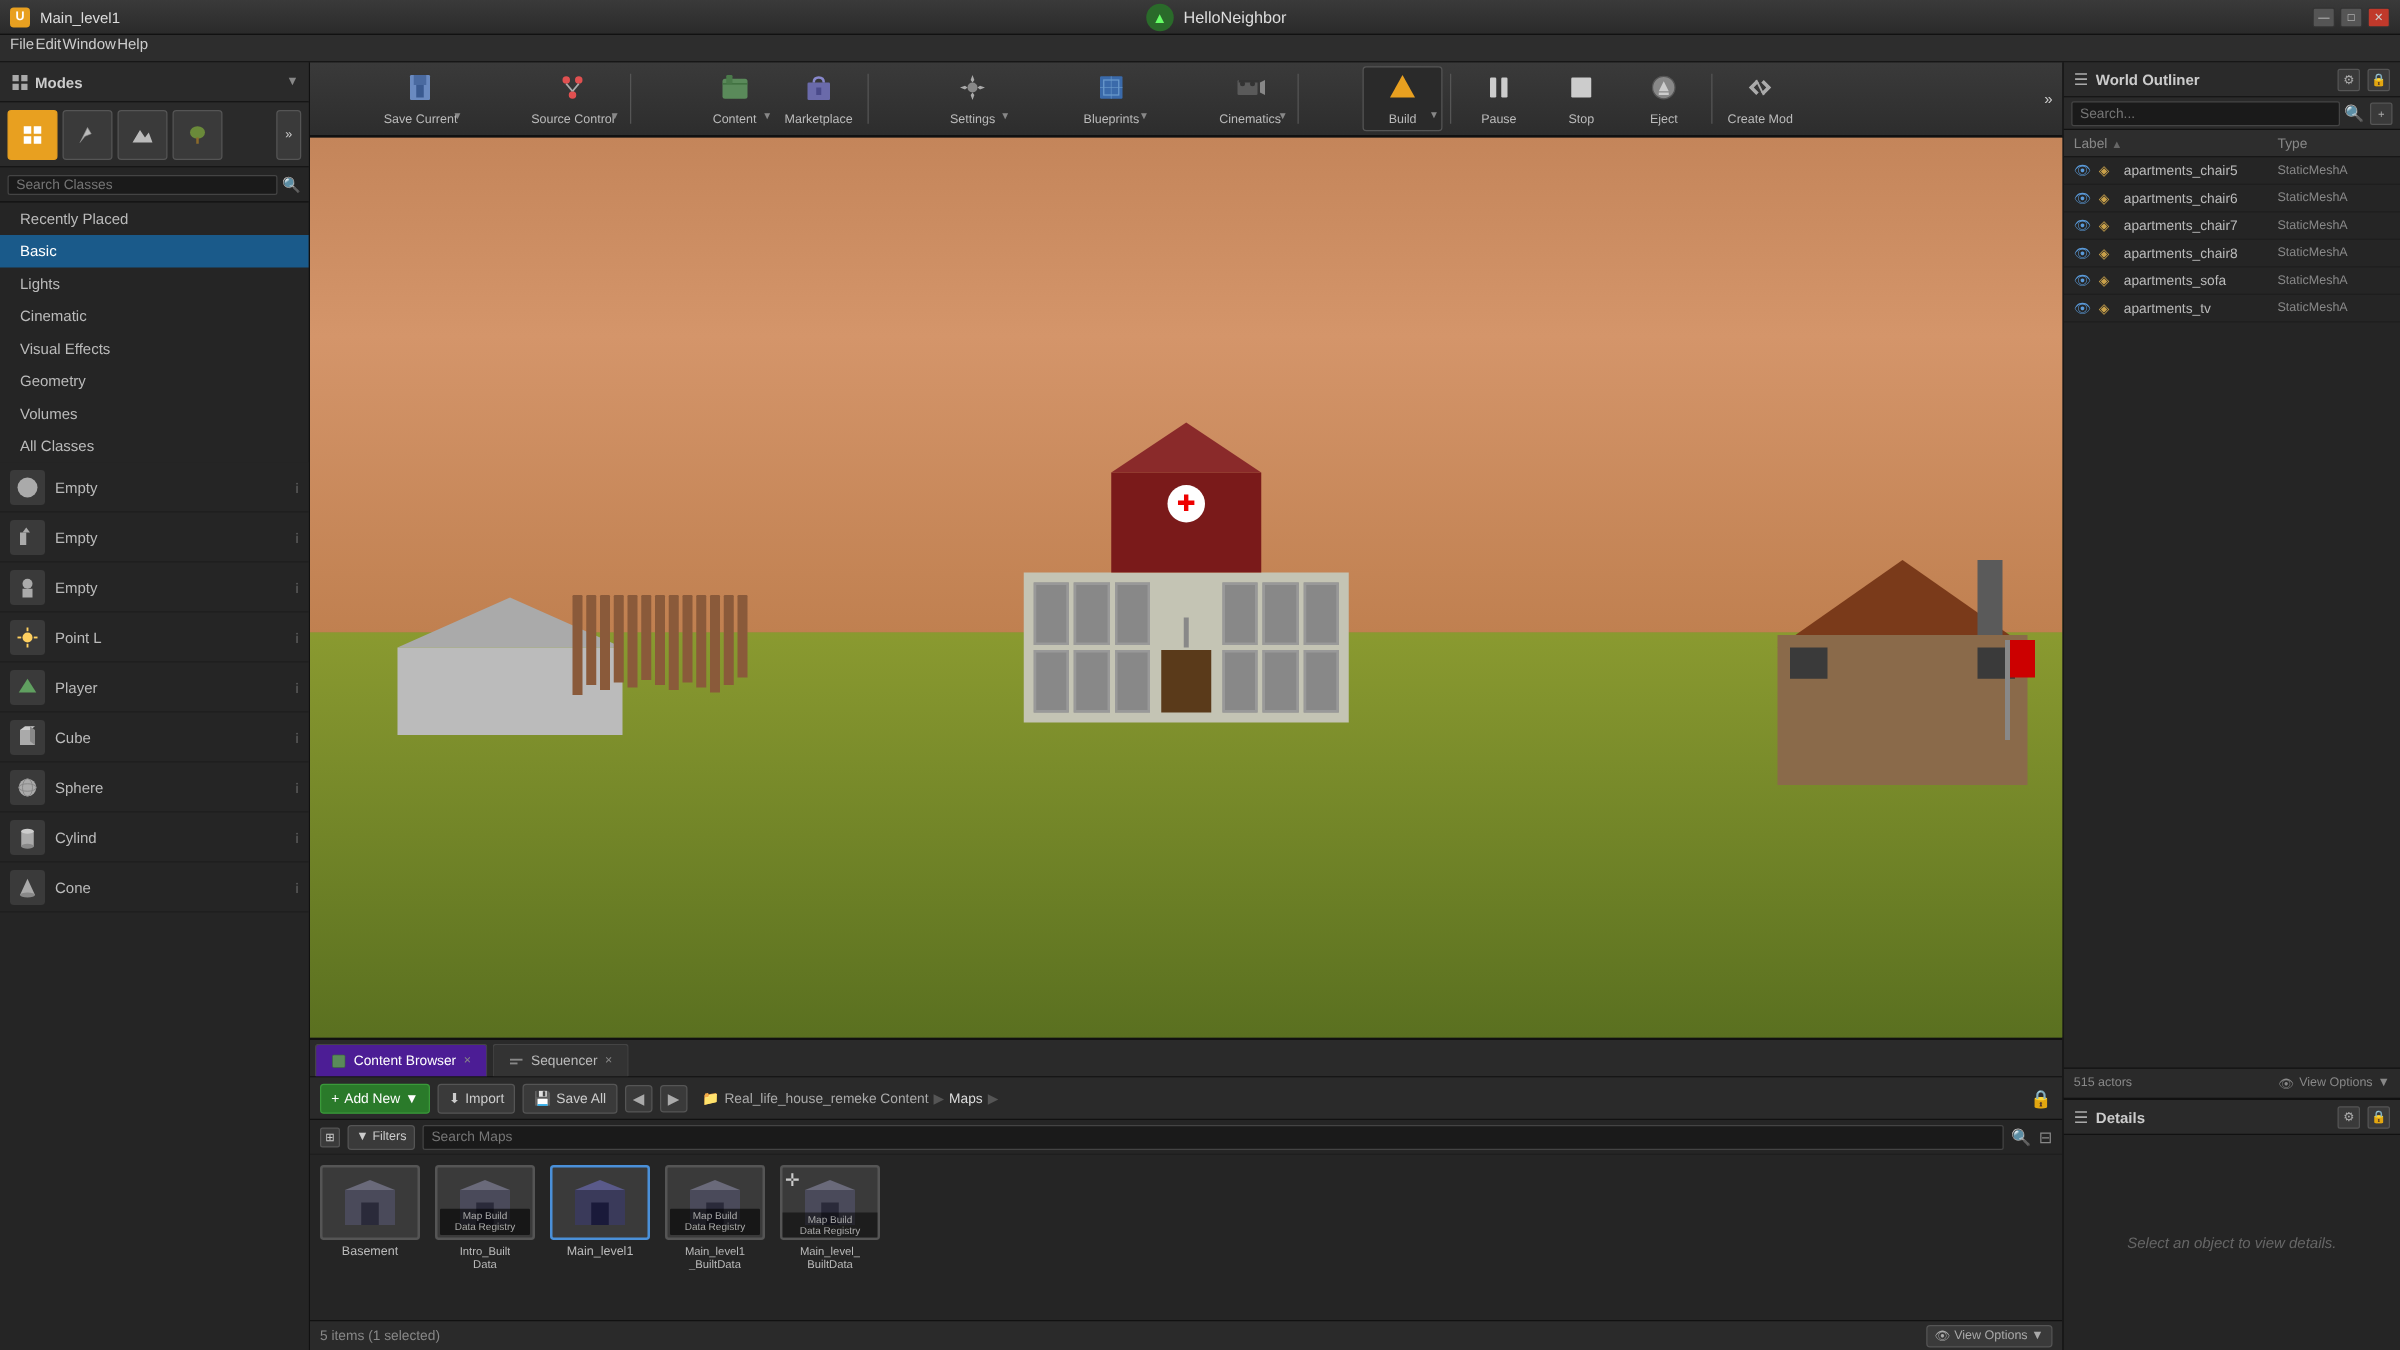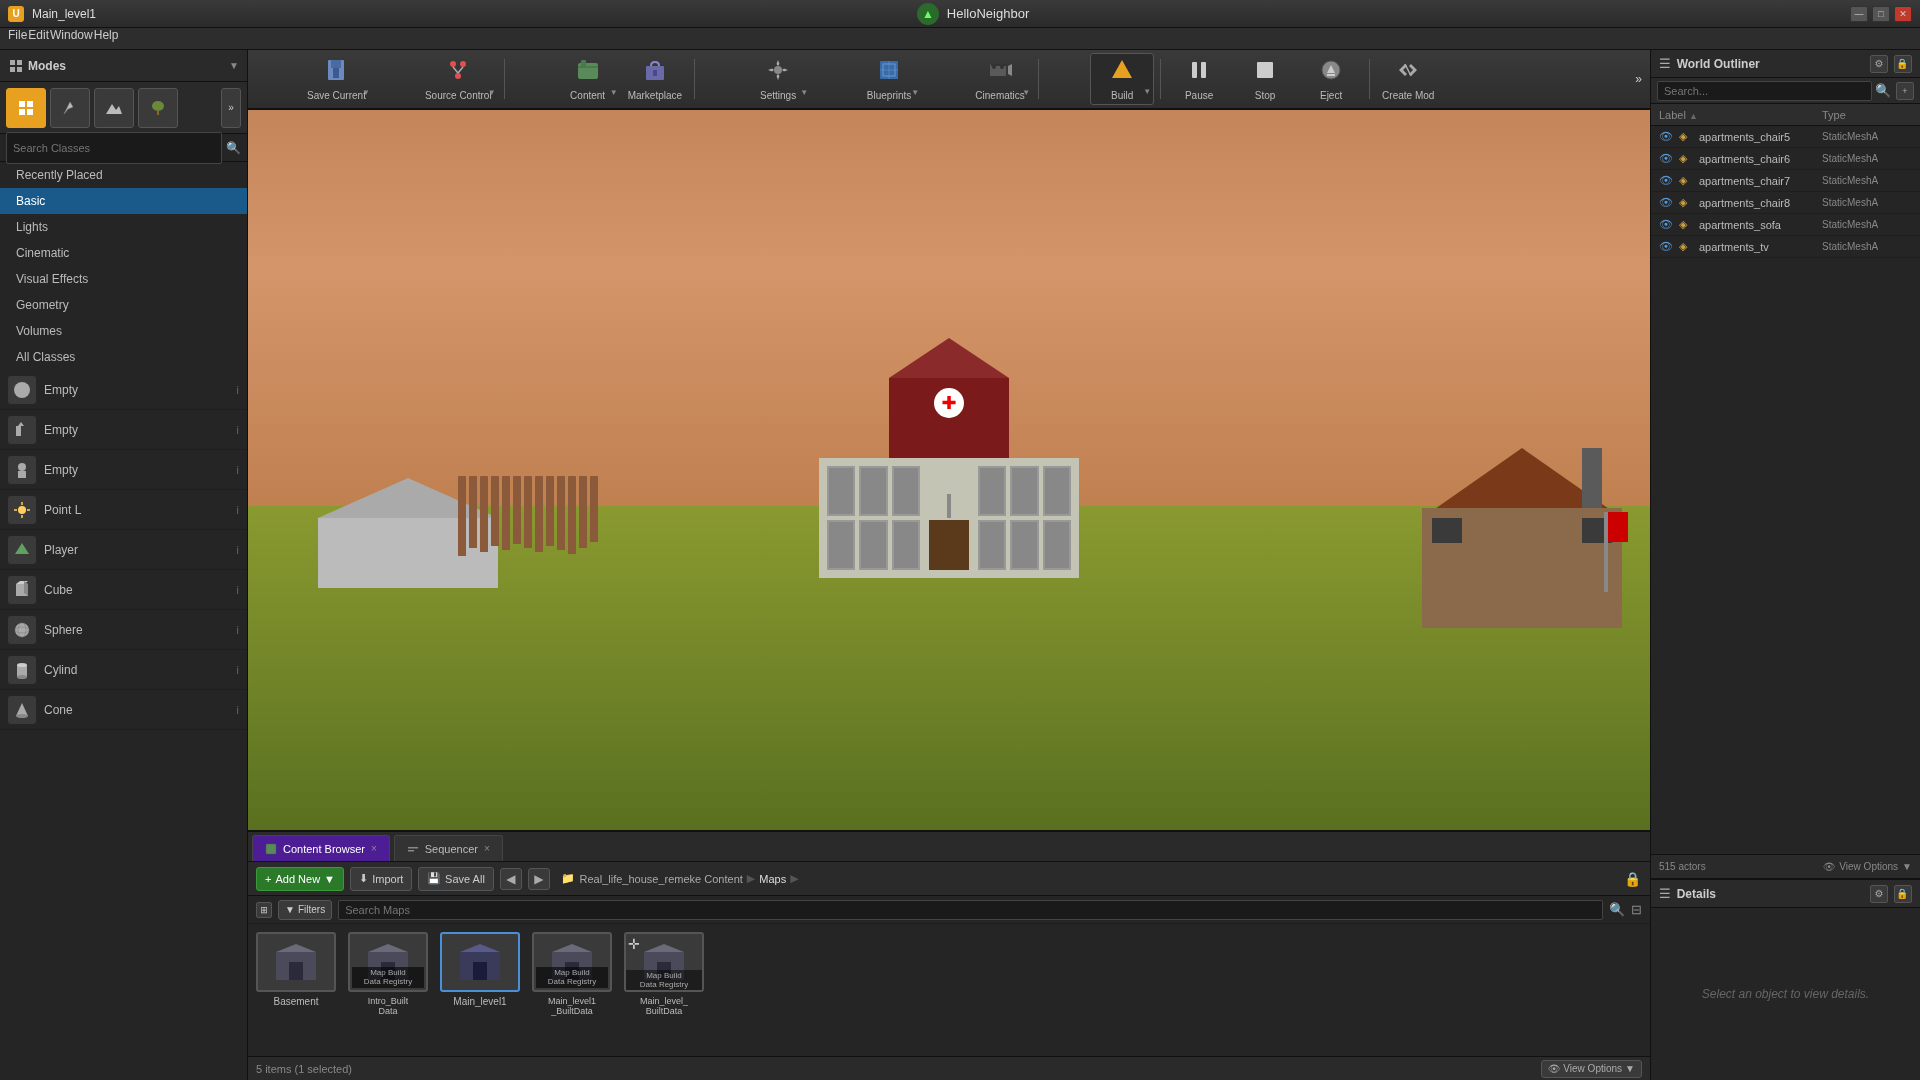--- a/index.html
+++ b/index.html
@@ -96,21 +96,21 @@
       gap: 4px;
     }
     #search-classes-input {
       flex: 1;
       background: #1a1a1a;
       border: 1px solid #444;
       border-radius: 2px;
       color: #aaa;
       padding: 2px 6px;
       font-size: 11px;
-      height: 32px;
+      height: 16px;
     }
     .search-icon-sm { color: #888; font-size: 12px; }
 
     
     #category-list {
       display: flex;
       flex-direction: column;
       overflow-y: auto;
       flex-shrink: 0;
     }

